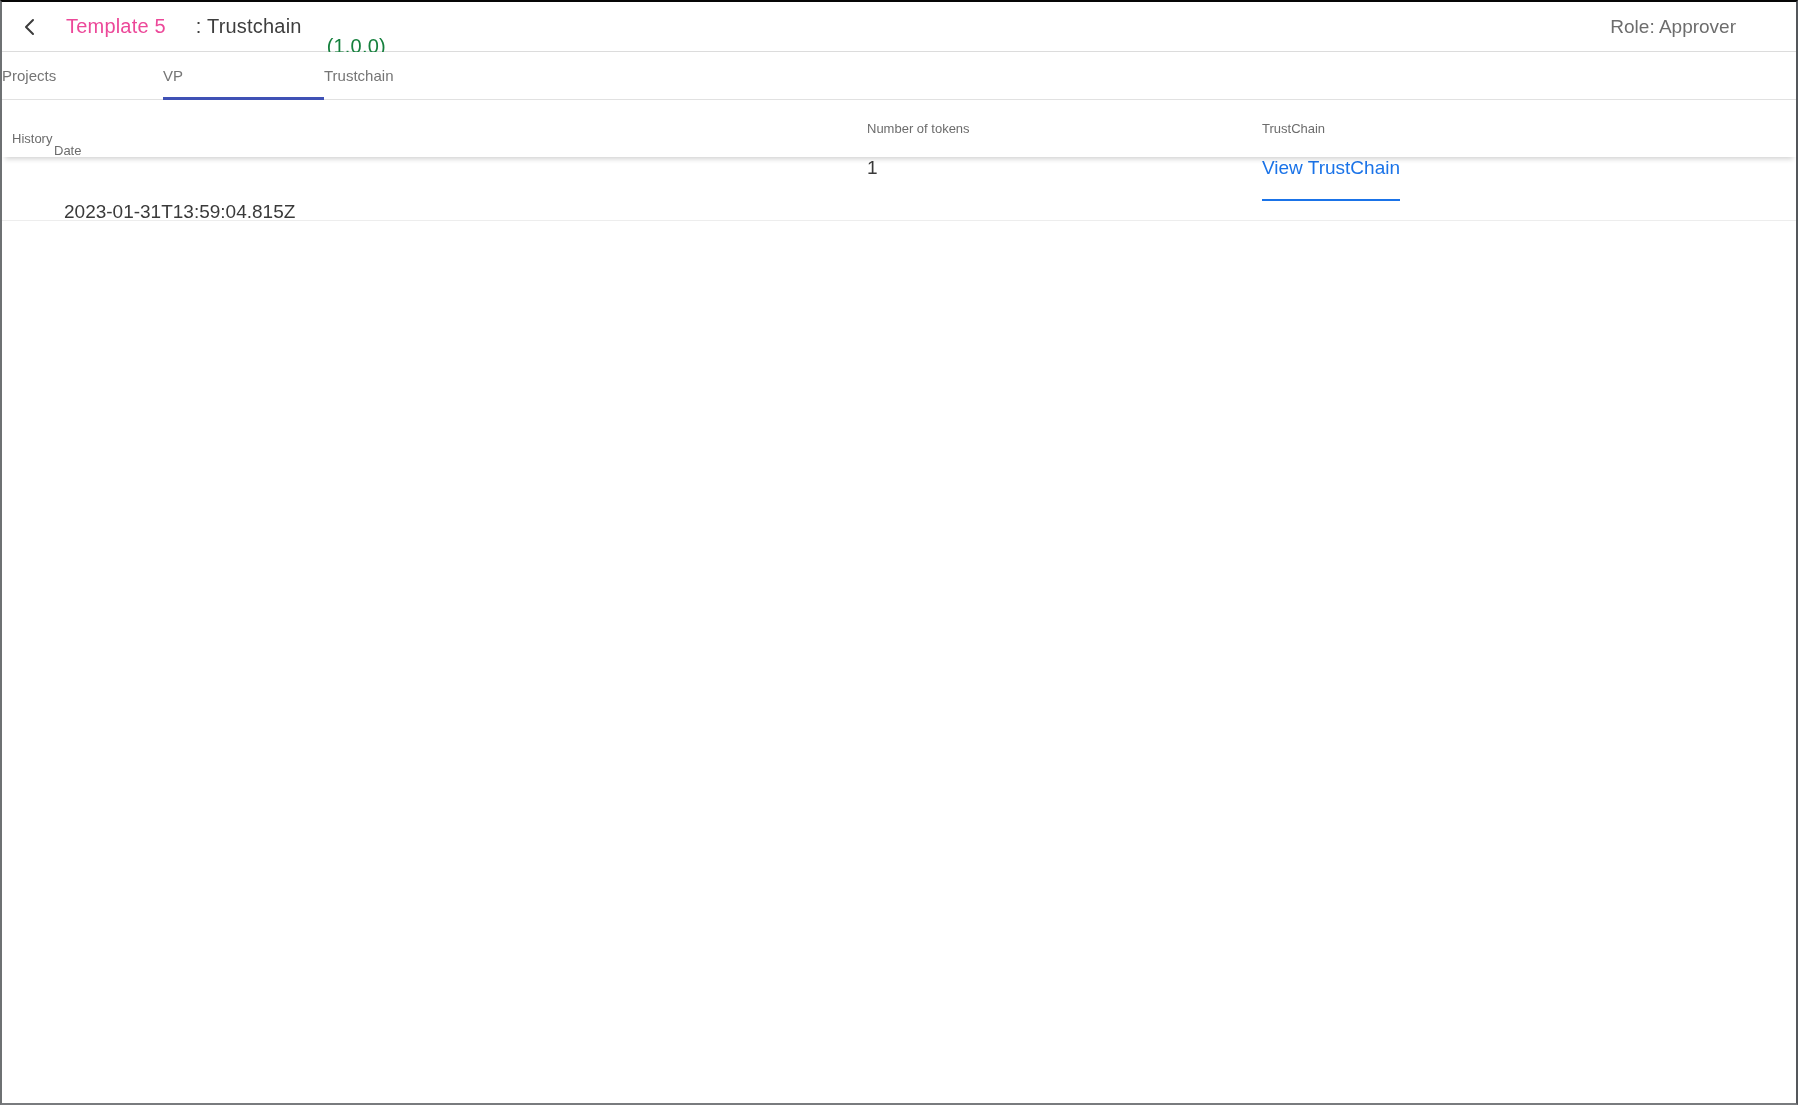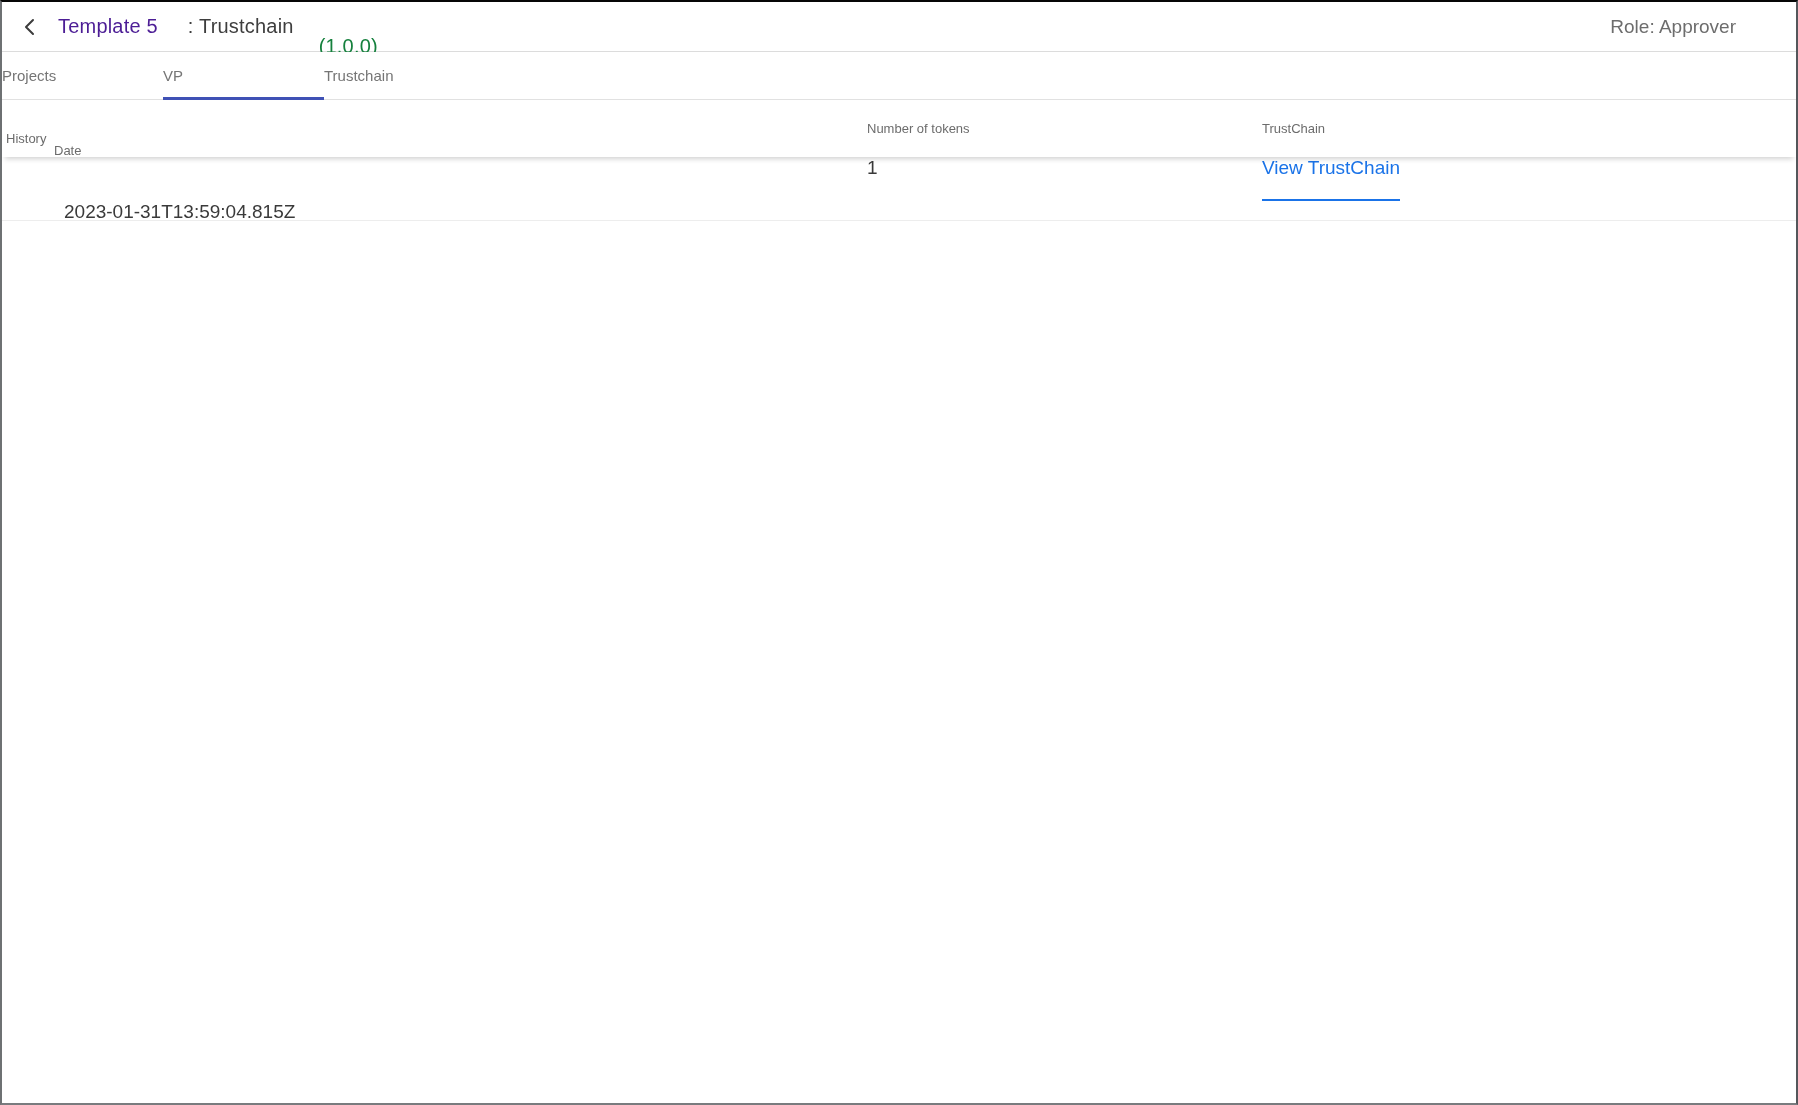--- a/index.html
+++ b/index.html
@@ -19,21 +19,21 @@
   }
   
   .app-header{
     height:50px;flex:0 0 50px;display:flex;align-items:center;
     border-bottom:1px solid #dcdcdc;background:#fff;
   }
   .back-btn{
     width:38px;height:38px;margin-left:8px;border:none;background:transparent;
     display:flex;align-items:center;justify-content:center;cursor:pointer;
   }
-  .title-name{font-size:20px;color:#4c1d95;margin-left:10px;letter-spacing:.2px;}
+  .title-name{font-size:20px;color:#ec4899;margin-left:18px;letter-spacing:.2px;}
   .title-type{font-size:20px;color:#3e3e3e;margin-left:30px;letter-spacing:.2px;}
   .title-version{font-size:20px;color:#15803d;margin-left:25px;letter-spacing:.2px;margin-top:40px;}
   .header-spacer{flex:1;}
   .role-label{font-size:19px;color:#6d6d6d;margin-right:60px;}
   
   .tab-bar{
     height:48px;flex:0 0 48px;display:flex;align-items:stretch;
     border-bottom:1px solid #e1e1e1;background:#fff;
   }
   .tab{
@@ -48,21 +48,21 @@
   .grid-header{
     height:57px;flex:0 0 57px;display:flex;align-items:center;
     font-size:13px;color:#6c6c6c;background:#fff;position:relative;z-index:2;
     box-shadow:0 5px 5px -3px rgba(0,0,0,0.18);
   }
   .grid-row{
     height:64px;flex:0 0 64px;display:flex;align-items:flex-start;
     font-size:19px;color:#3a3a3a;background:#fff;
     border-bottom:1px solid #ededed;
   }
-  .col-history{width:52px;padding-left:4px;margin-top:20px;}
+  .col-history{width:52px;padding-left:10px;margin-top:20px;}
   .col-date{width:813px;margin-top:44px;}
   .col-tokens{width:395px;}
   .col-chain{flex:1;}
   .cell-indent{padding-left:10px;}
   .trustchain-link{
     color:var(--link-blue);text-decoration:none;display:inline-block;
     border-bottom:2px solid var(--link-blue);padding-bottom:20px;cursor:pointer;
   }
   .content-empty{flex:1;background:#fff;}
 </style>

